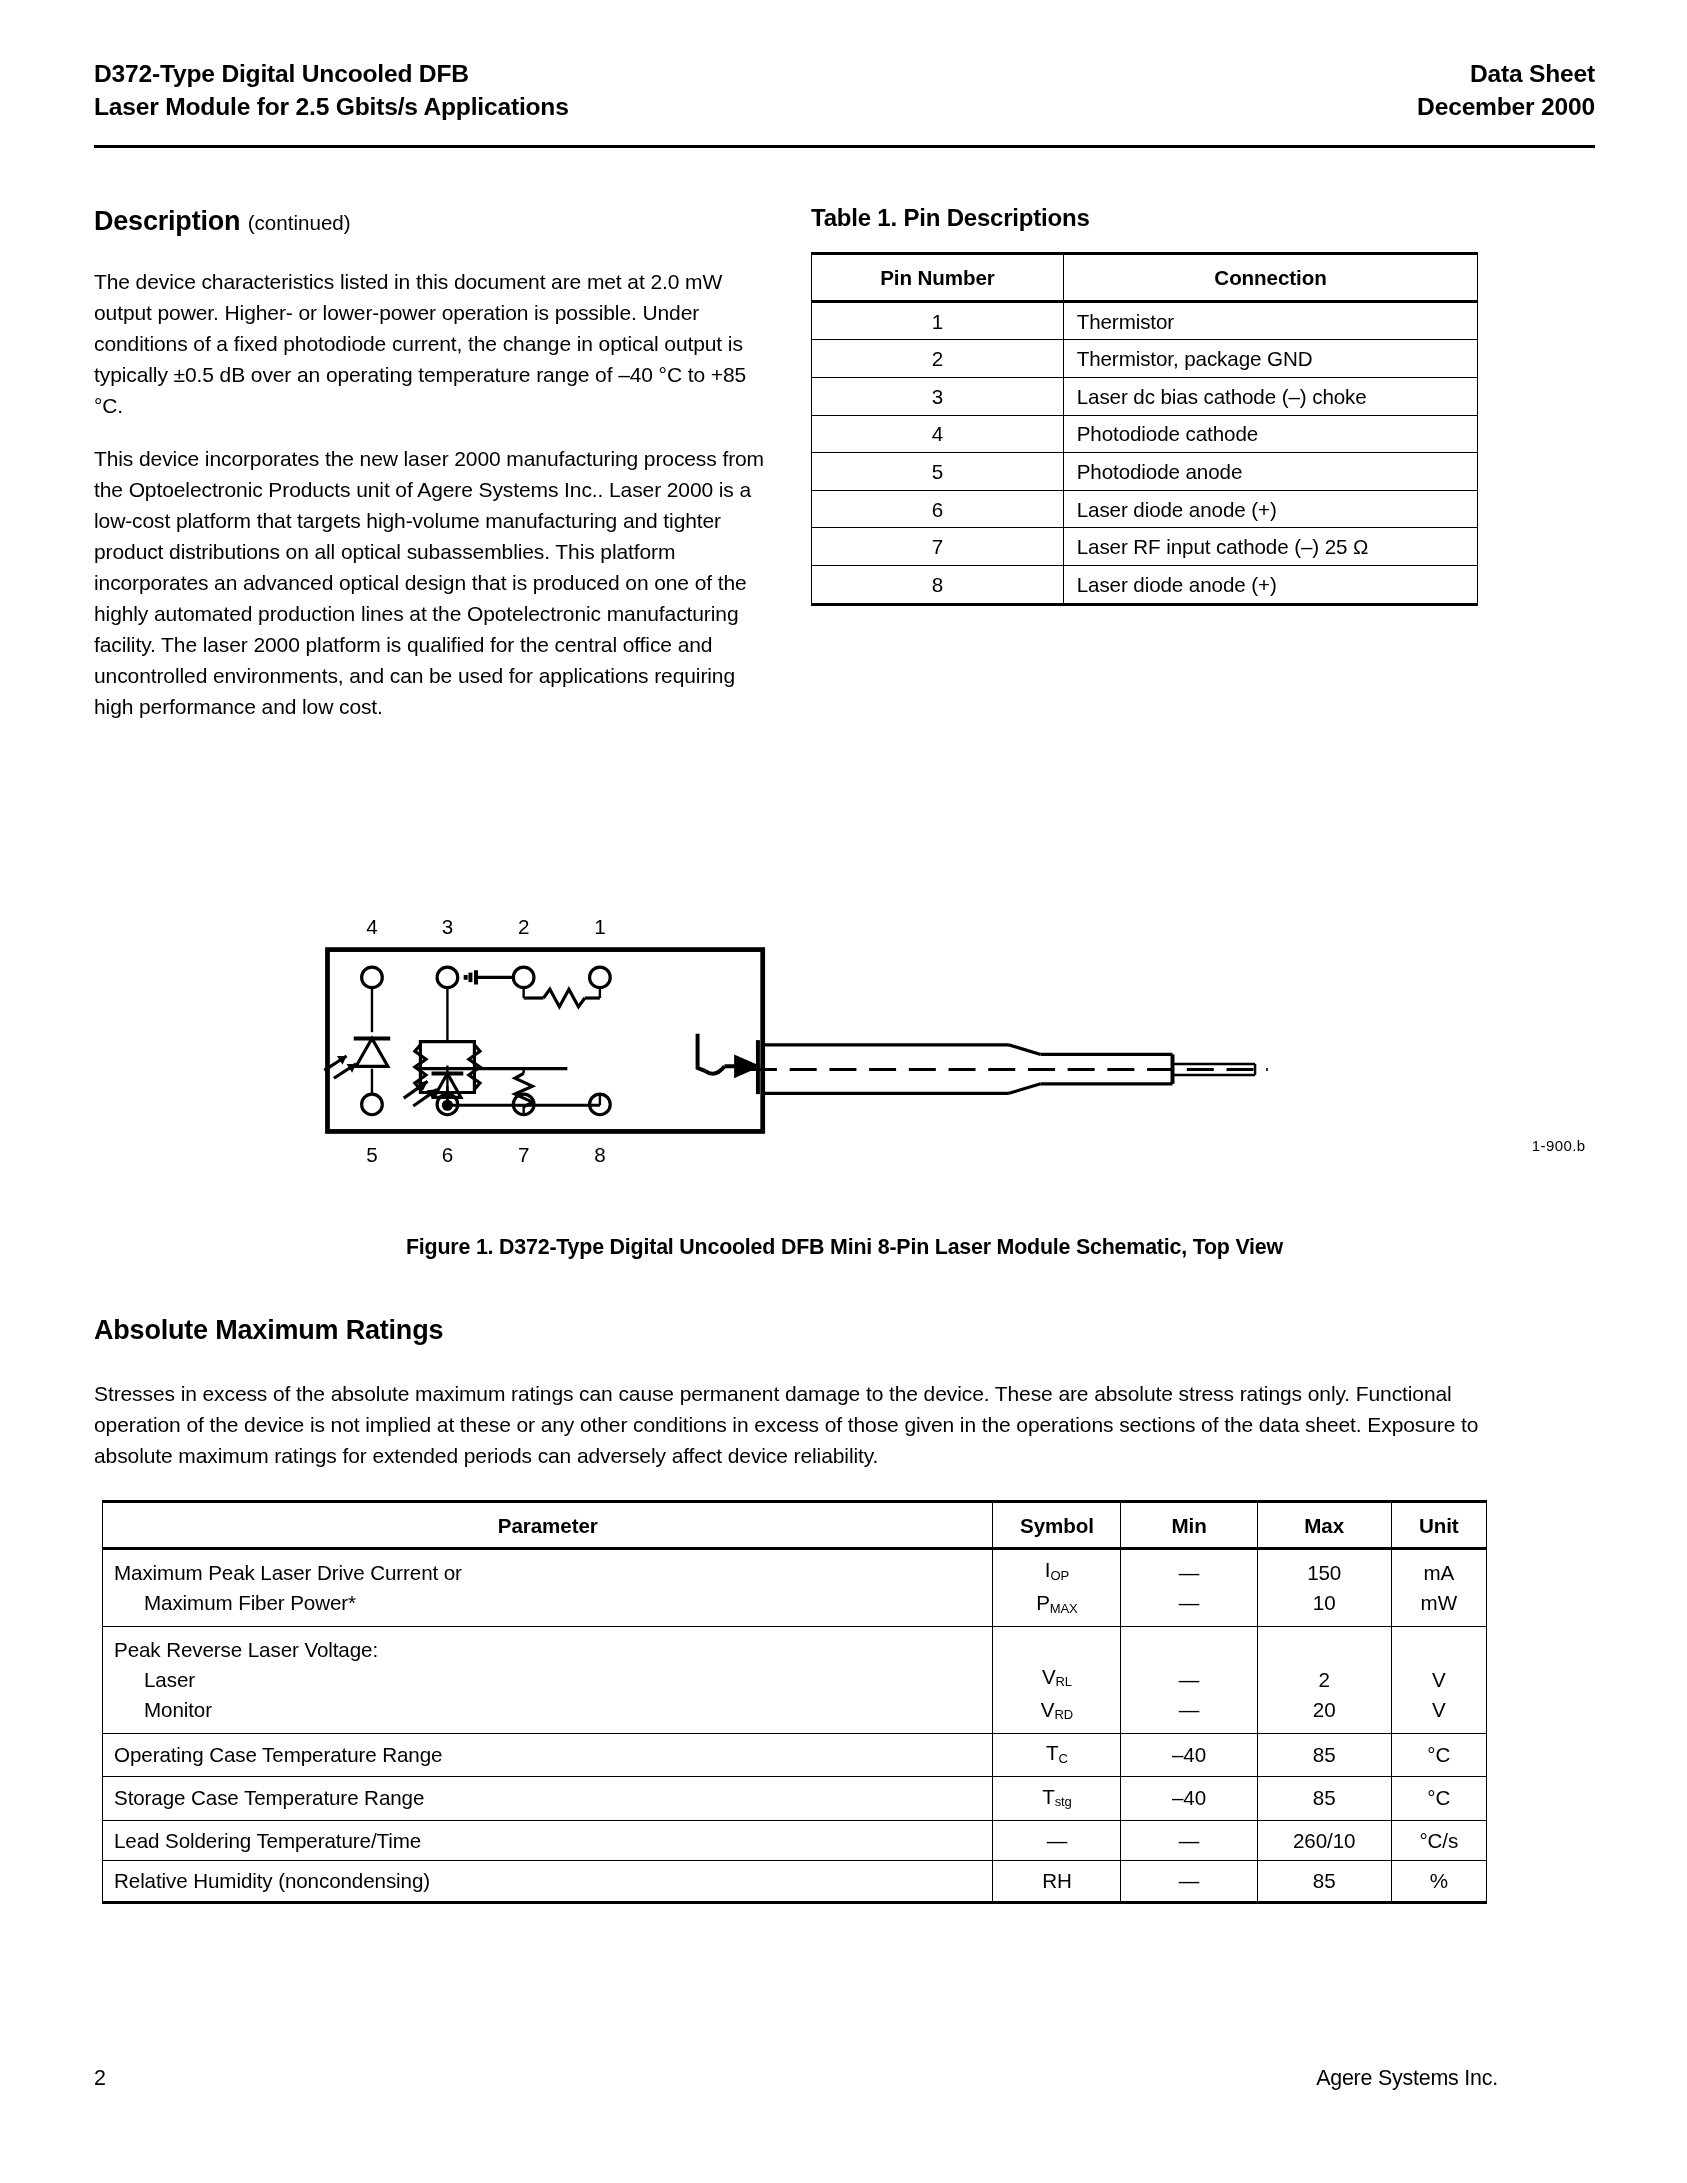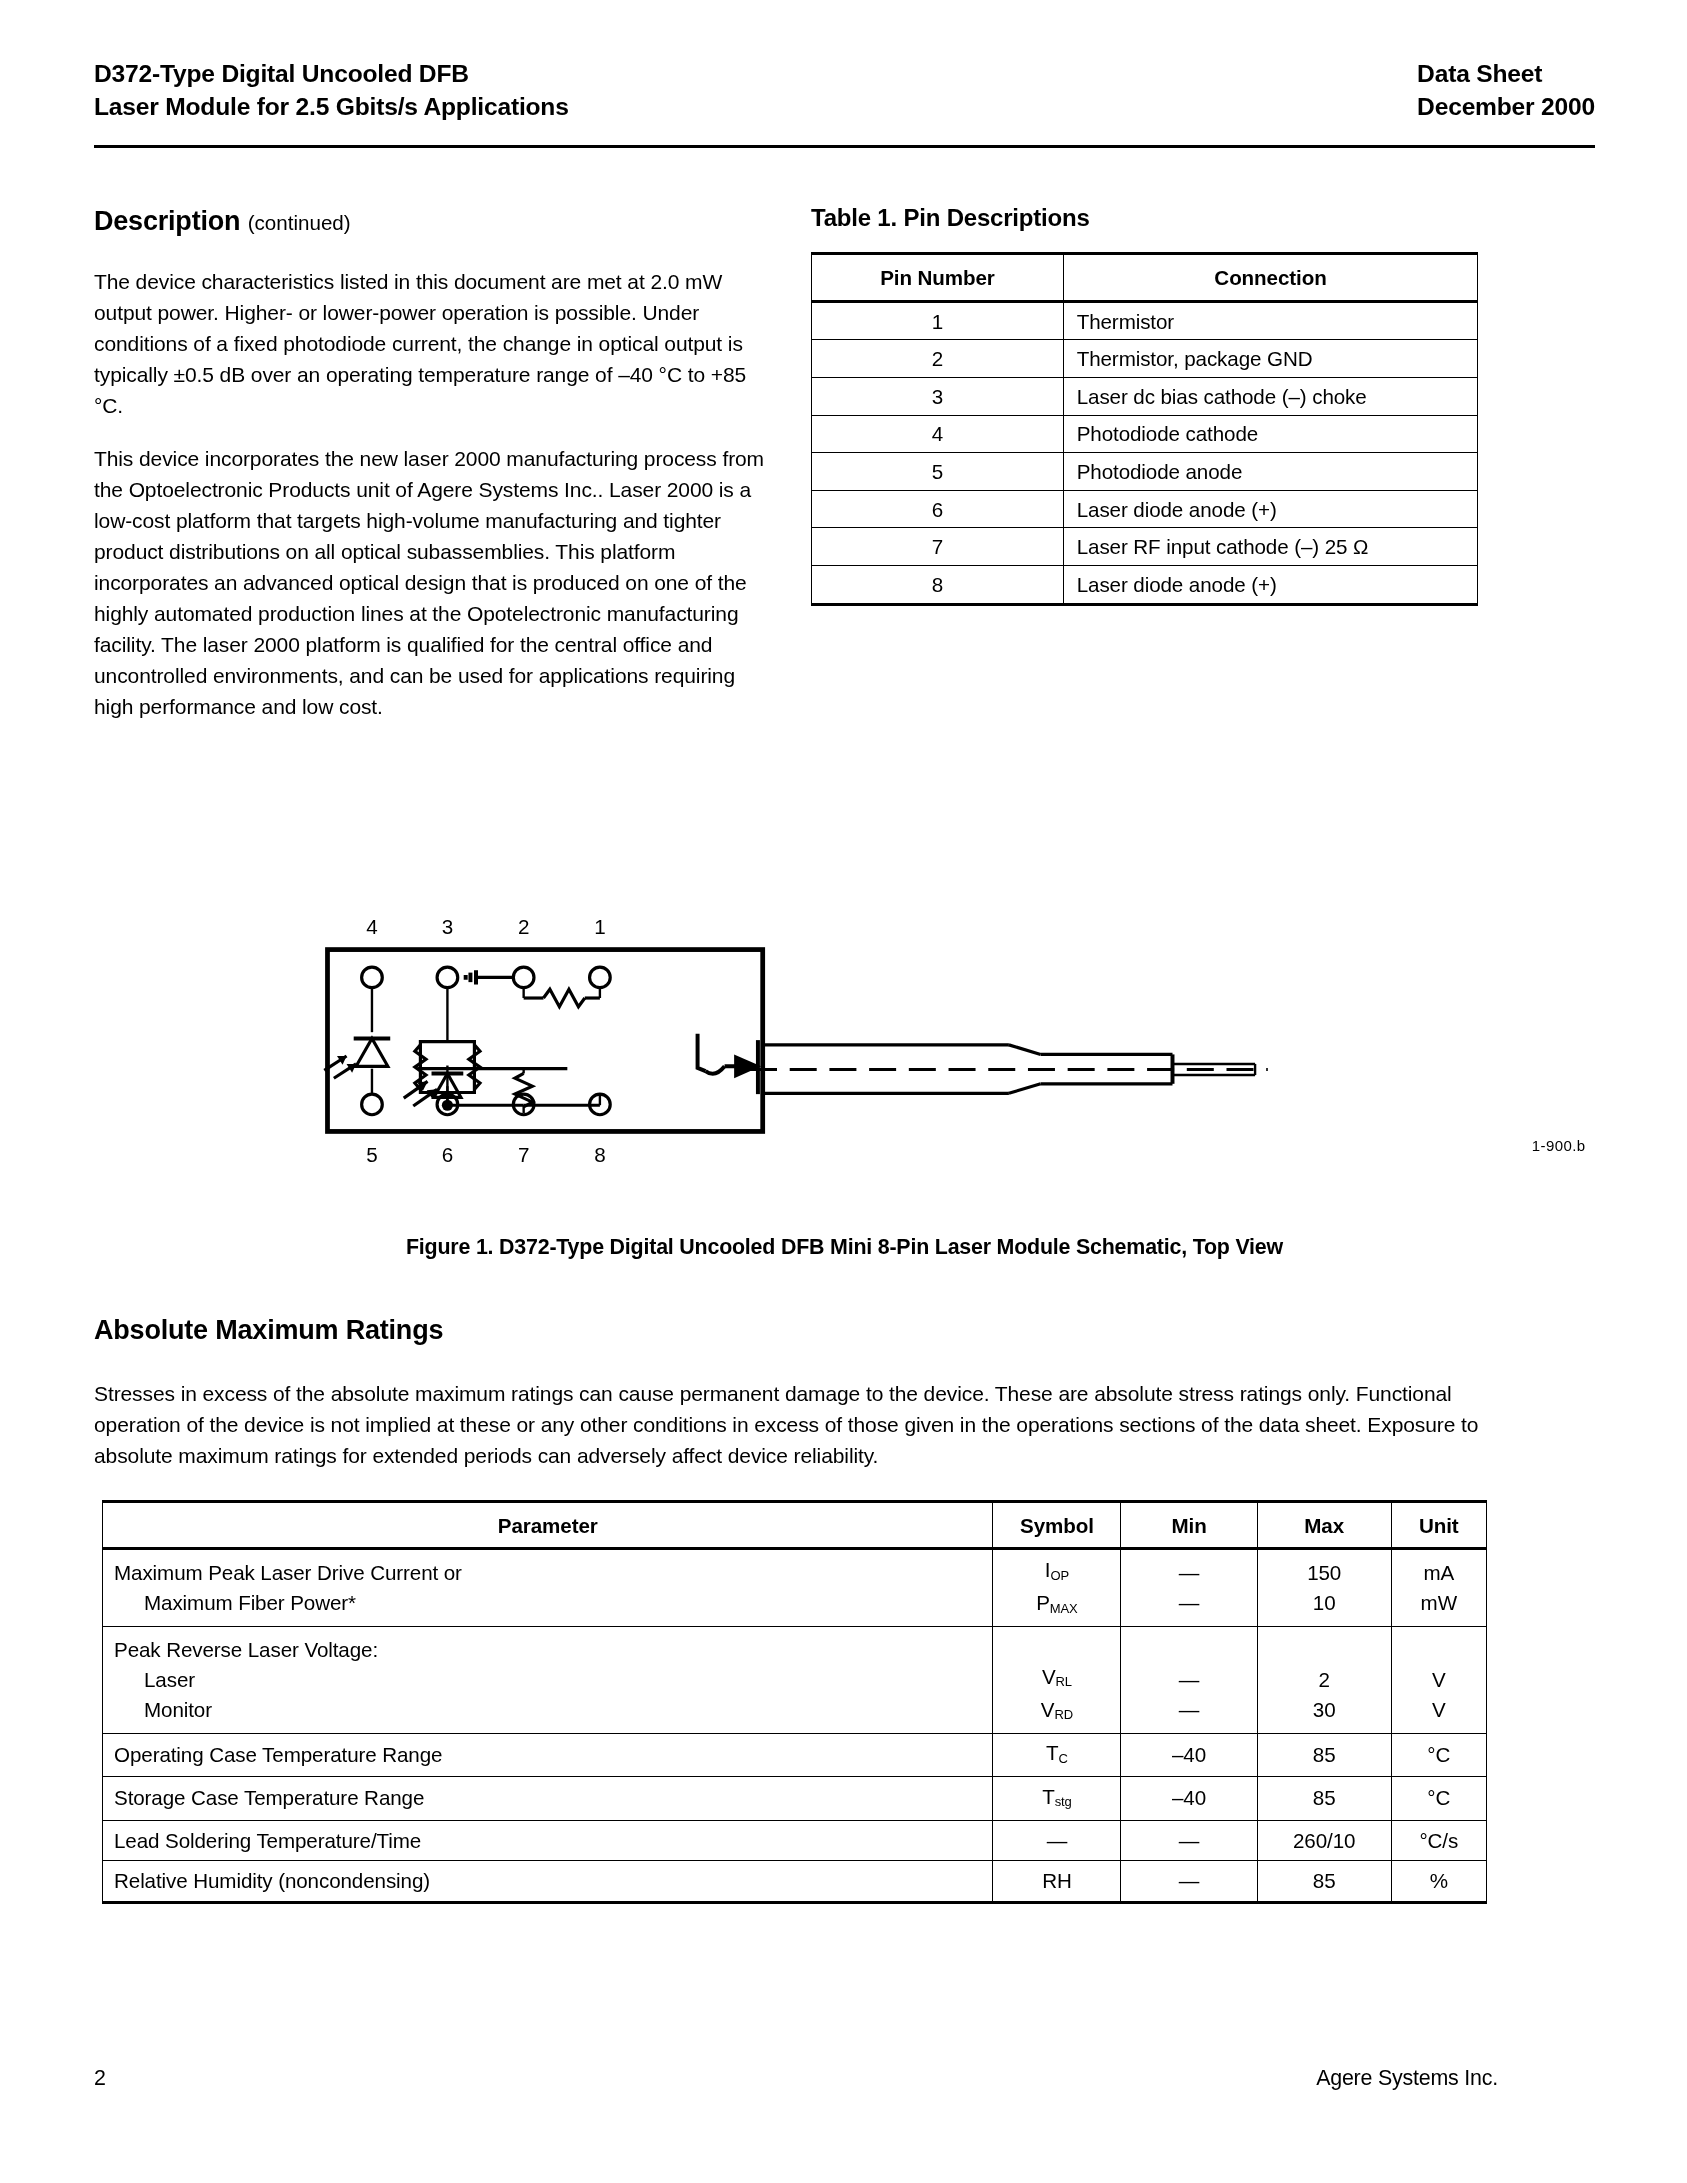--- a/index.html
+++ b/index.html
@@ -13,21 +13,21 @@
     position: relative;
     overflow: hidden;
   }
 
   .page { position: absolute; left: 0; top: 8px; width: 1687px; height: 2173px; }
 
   
   .hdr { position: absolute; left: 94px; top: 49px; width: 1501px; }
   .hdr-row { display: flex; justify-content: space-between; align-items: baseline; }
   .hdr-left, .hdr-right { font-weight: bold; font-size: 24.6px; line-height: 33px; letter-spacing: -0.2px; }
-  .hdr-right { text-align: left; }
+  .hdr-right { text-align: right; }
   .hdr-rule { position: absolute; left: 94px; top: 137px; width: 1501px; height: 3.2px; background: #000; }
 
   
   .col-left { position: absolute; left: 94px; top: 197px; width: 671px; }
   .col-right { position: absolute; left: 811px; top: 197px; width: 667px; }
 
   h2.sect {
     font-size: 27px; font-weight: bold; margin: 0 0 27px 0; line-height: 32px;
     letter-spacing: -0.2px;
   }
@@ -336,21 +336,21 @@
               <span class="stack">V<sub class="sm">RD</sub></span>
             </td>
             <td class="c-min">
               <span class="stack">&nbsp;</span>
               <span class="stack">—</span>
               <span class="stack">—</span>
             </td>
             <td class="c-max">
               <span class="stack">&nbsp;</span>
               <span class="stack">2</span>
-              <span class="stack">30</span>
+              <span class="stack">20</span>
             </td>
             <td class="c-unit">
               <span class="stack">&nbsp;</span>
               <span class="stack">V</span>
               <span class="stack">V</span>
             </td>
           </tr>
           <tr>
             <td class="c-param">
               <span class="stack">Operating Case Temperature Range</span>

